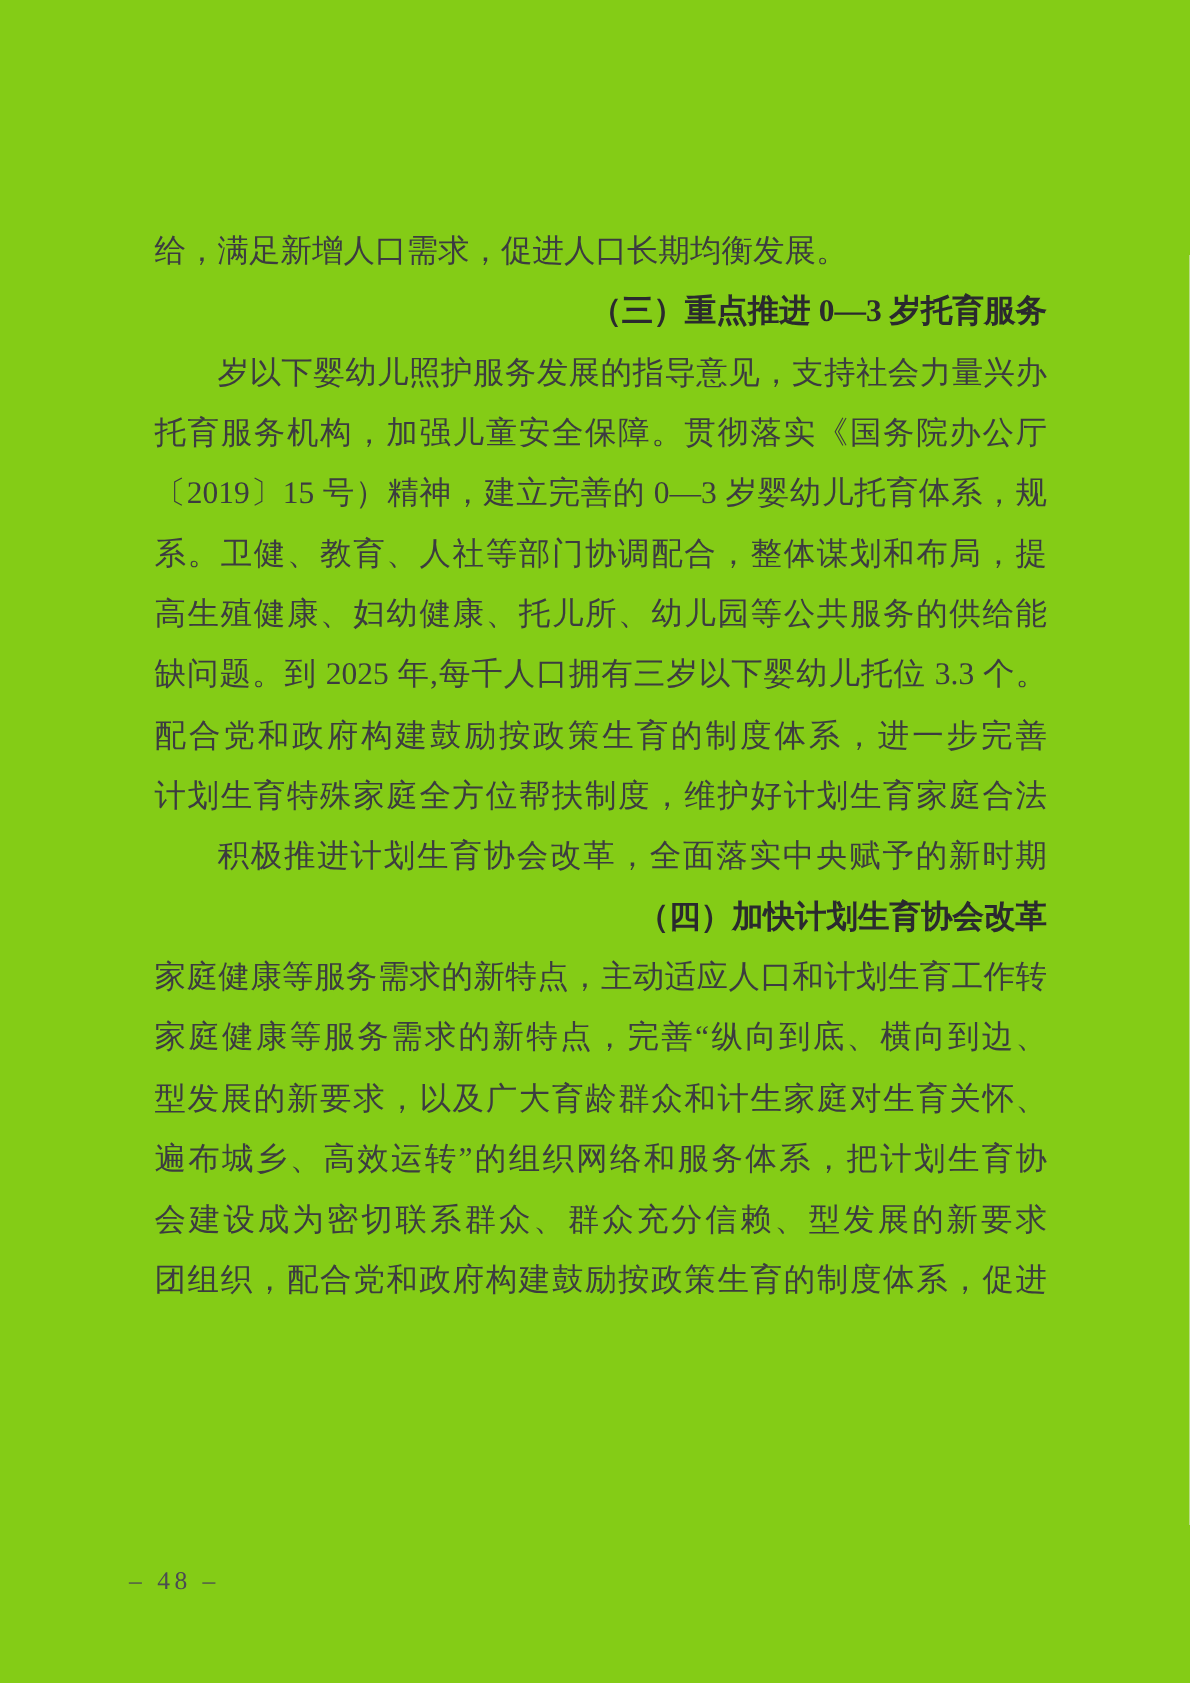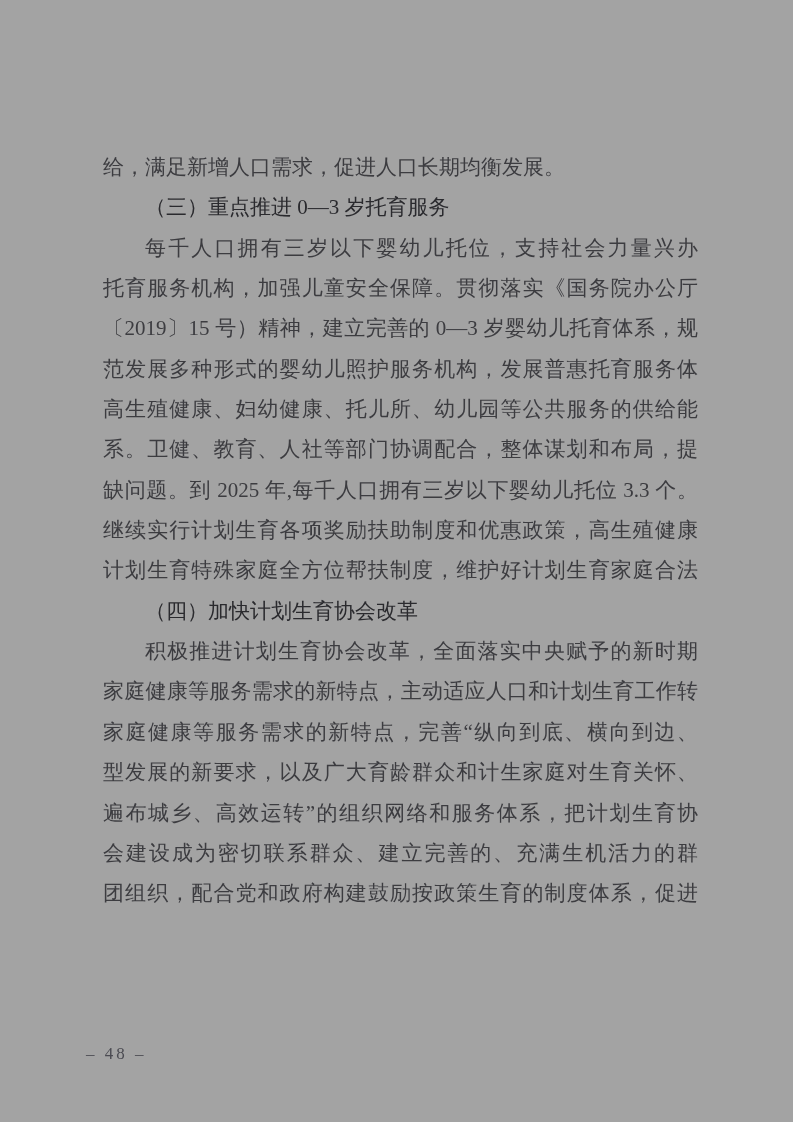--- a/index.html
+++ b/index.html
@@ -4,21 +4,21 @@
 <style>
   html, body {
     margin: 0;
     padding: 0;
     background: #e8e8e8;
   }
   .page {
     position: relative;
     width: 793px;
     height: 1122px;
-    background: #a3a3a3;
+    background: #84cc16;
     overflow: hidden;
     font-family: "Liberation Serif", "DejaVu Serif", serif;
   }
   .content {
     position: absolute;
     left: 103px;
     top: 147px;
     width: 595px;
   }
   .line {
@@ -31,52 +31,52 @@
   .line.justify {
     white-space: normal;
     text-align: justify;
     text-align-last: justify;
     -moz-text-align-last: justify;
   }
   .line.indent {
     text-indent: 2em;
   }
   .line.heading {
-    font-weight: normal;
+    font-weight: bold;
     color: #2a2a2e;
+    text-align: right;
   }
   .footer {
     position: absolute;
     left: 86px;
     top: 1042px;
     font-size: 17px;
     line-height: 24px;
     color: #4b4b52;
     letter-spacing: 3px;
   }
 </style>
 </head>
 <body>
 
 <div class="page">
   <div class="content" id="lines-container">
       <div class="line body">给，满足新增人口需求，促进人口长期均衡发展。</div>
       <div class="line heading indent">（三）重点推进 0—3 岁托育服务</div>
-      <div class="line body indent justify">每千人口拥有三岁以下婴幼儿托位，支持社会力量兴办</div>
+      <div class="line body indent justify">岁以下婴幼儿照护服务发展的指导意见，支持社会力量兴办</div>
       <div class="line body justify">托育服务机构，加强儿童安全保障。贯彻落实《国务院办公厅</div>
       <div class="line body justify">〔2019〕15 号）精神，建立完善的 0—3 岁婴幼儿托育体系，规</div>
-      <div class="line body justify">范发展多种形式的婴幼儿照护服务机构，发展普惠托育服务体</div>
+      <div class="line body justify">系。卫健、教育、人社等部门协调配合，整体谋划和布局，提</div>
       <div class="line body justify">高生殖健康、妇幼健康、托儿所、幼儿园等公共服务的供给能</div>
-      <div class="line body justify">系。卫健、教育、人社等部门协调配合，整体谋划和布局，提</div>
       <div class="line body justify">缺问题。到 2025 年,每千人口拥有三岁以下婴幼儿托位 3.3 个。</div>
-      <div class="line body justify">继续实行计划生育各项奖励扶助制度和优惠政策，高生殖健康</div>
+      <div class="line body justify">配合党和政府构建鼓励按政策生育的制度体系，进一步完善</div>
       <div class="line body justify">计划生育特殊家庭全方位帮扶制度，维护好计划生育家庭合法</div>
+      <div class="line body indent justify">积极推进计划生育协会改革，全面落实中央赋予的新时期</div>
       <div class="line heading indent">（四）加快计划生育协会改革</div>
-      <div class="line body indent justify">积极推进计划生育协会改革，全面落实中央赋予的新时期</div>
       <div class="line body justify">家庭健康等服务需求的新特点，主动适应人口和计划生育工作转</div>
       <div class="line body justify">家庭健康等服务需求的新特点，完善“纵向到底、横向到边、</div>
       <div class="line body justify">型发展的新要求，以及广大育龄群众和计生家庭对生育关怀、</div>
       <div class="line body justify">遍布城乡、高效运转”的组织网络和服务体系，把计划生育协</div>
-      <div class="line body justify">会建设成为密切联系群众、建立完善的、充满生机活力的群</div>
+      <div class="line body justify">会建设成为密切联系群众、群众充分信赖、型发展的新要求</div>
       <div class="line body justify">团组织，配合党和政府构建鼓励按政策生育的制度体系，促进</div>
     </div>
   <div class="footer">– 48 –</div>
 </div>
 
 </body></html>

